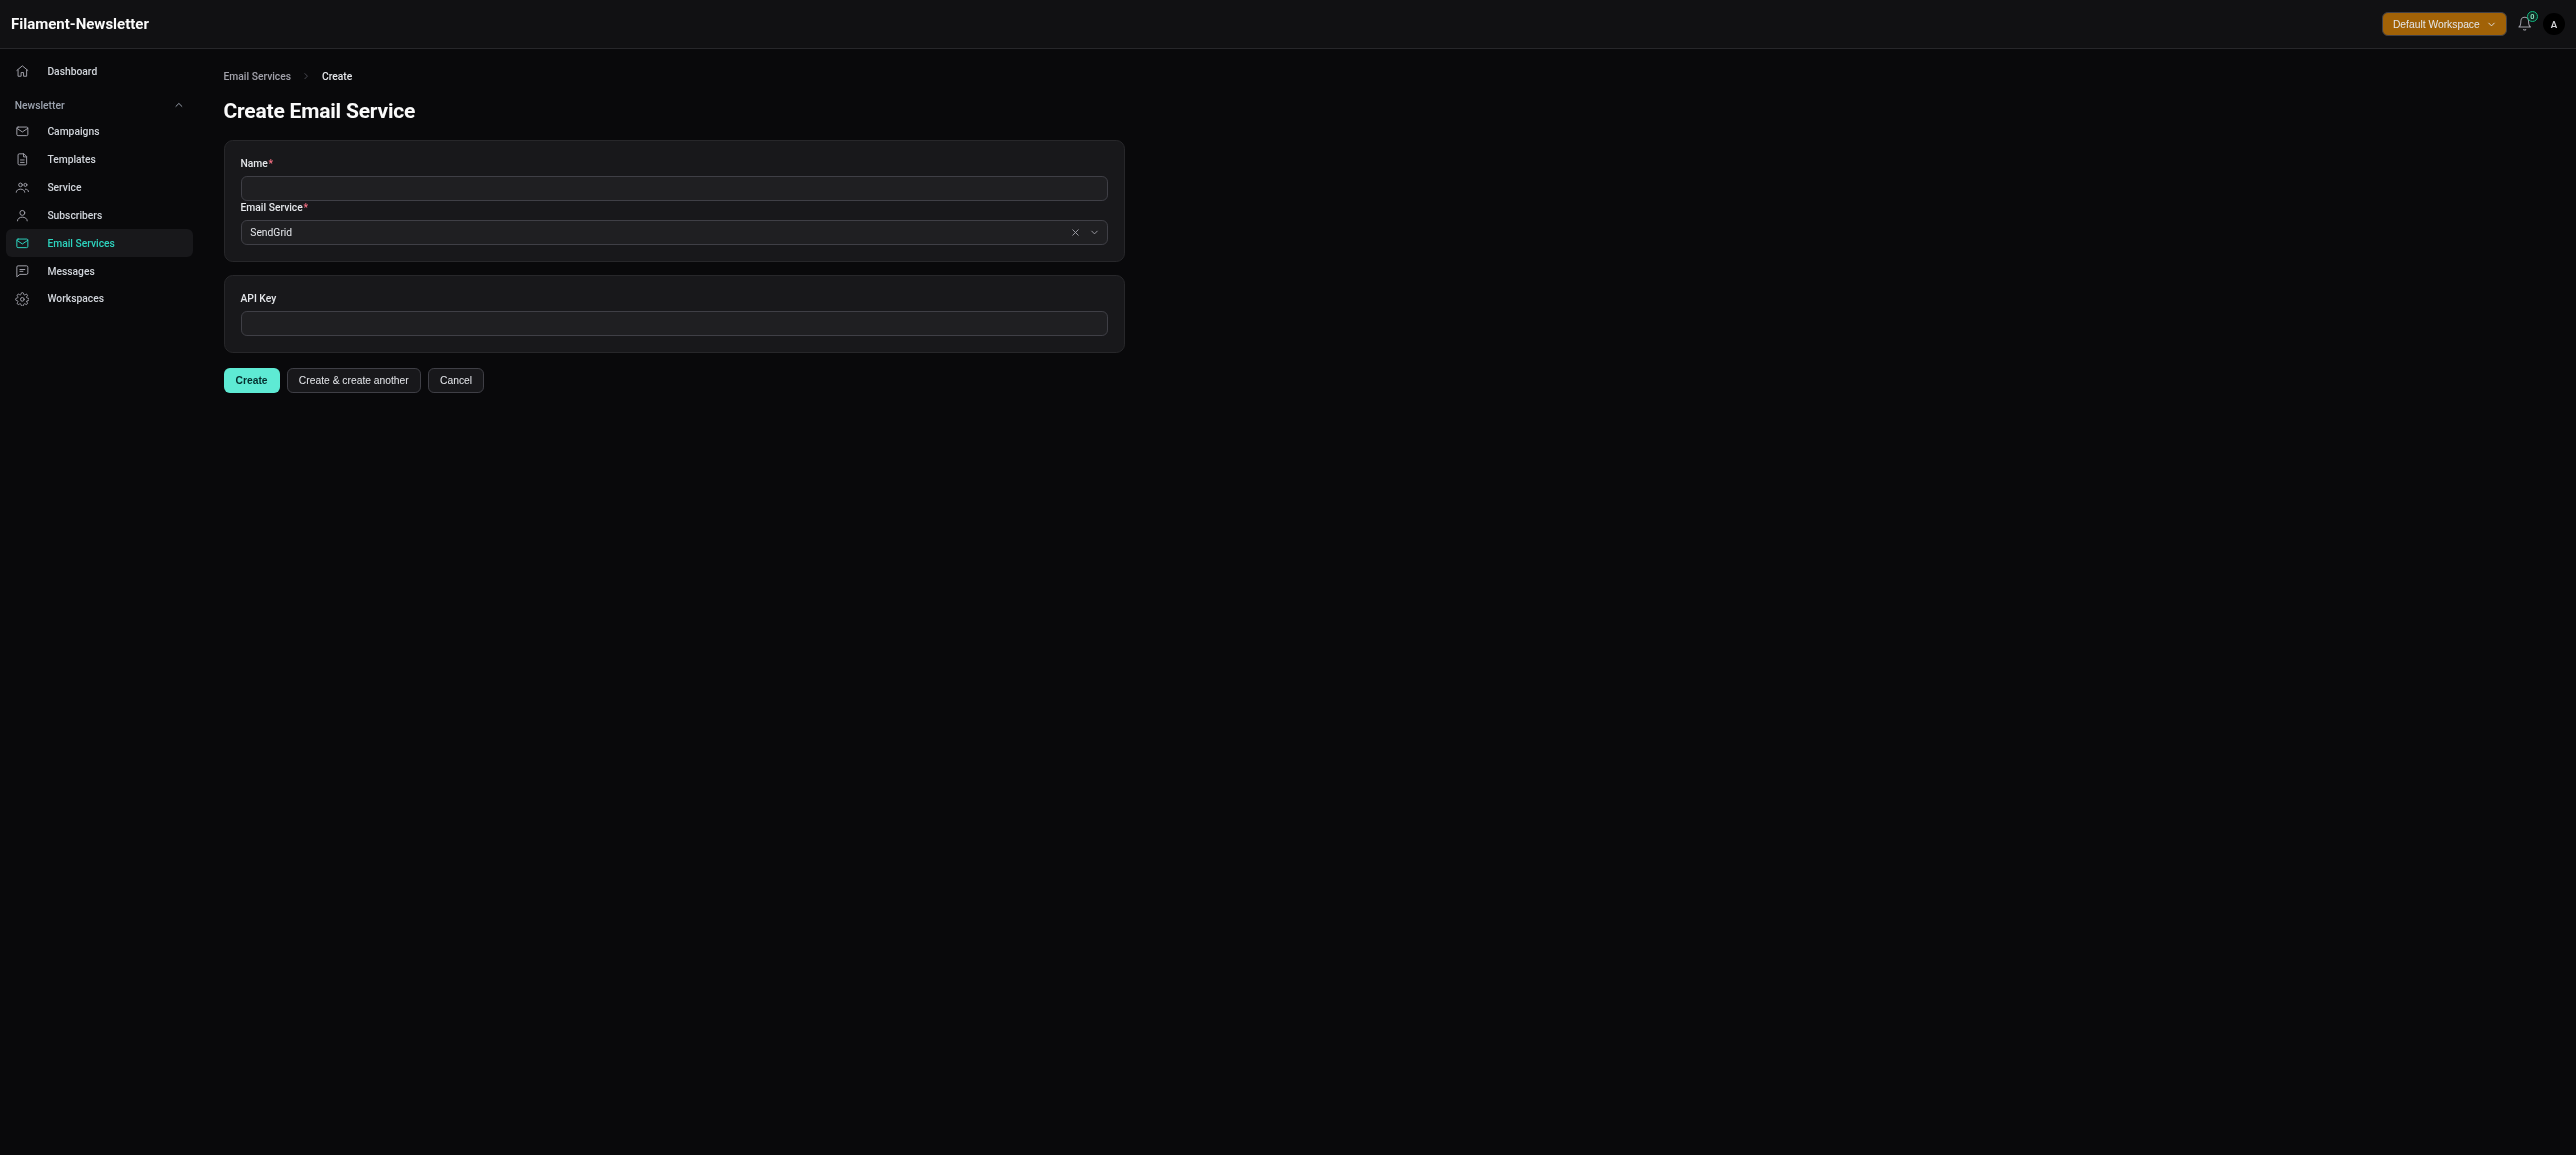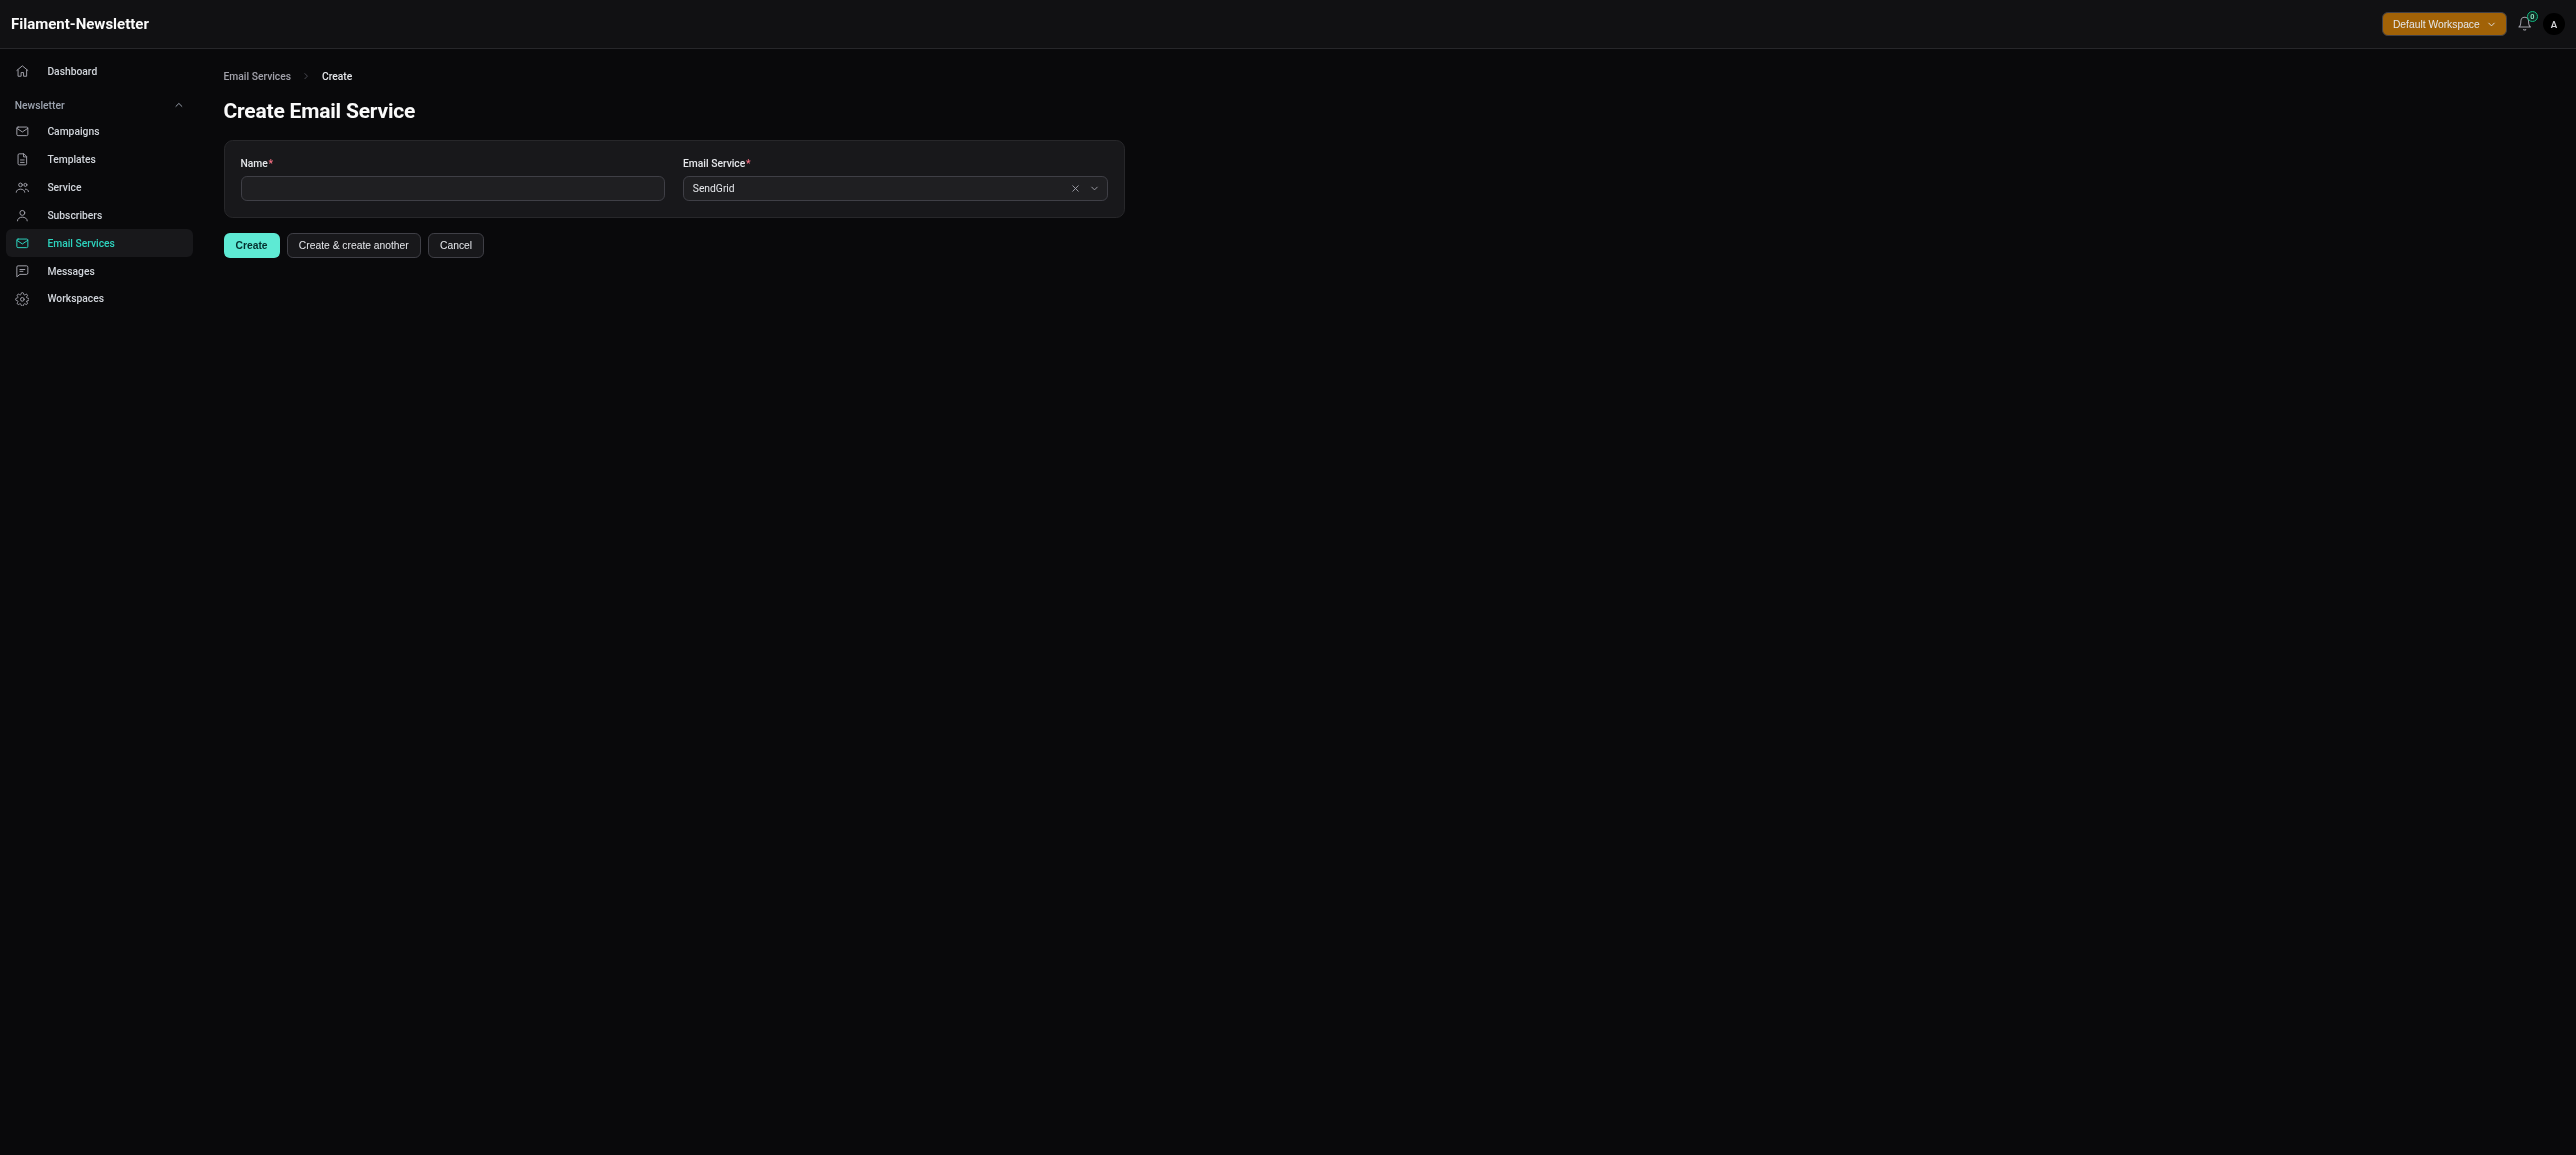--- a/index.html
+++ b/index.html
@@ -82,21 +82,21 @@
   .breadcrumbs .current { color: #e5e7eb; font-weight: 500; }
   .page-title {
     margin-top: 16px; margin-bottom: 17.6px;
     font-size: 21px; font-weight: 700; color: #fafafa; letter-spacing:-0.2px;
   }
 
   .card {
     background: #18181b; border: 0.7px solid #27272a; border-radius: 8.8px;
     padding: 16px; margin-bottom: 13.2px;
   }
-  .grid2 { display: grid; grid-template-columns: 1fr 1fr; gap: 18px; }
+  .grid2 { display: grid; grid-template-columns: 1fr; gap: 0; }
 
   .field label { display: block; font-size: 10.3px; font-weight: 500; color: #e5e7eb; margin-bottom: 5.9px; }
   .req { color: #fb7185; margin-left: 0.7px; }
 
   .input, .select {
     width: 100%; height: 25px;
     padding: 0 8.8px;
     background: #1f1f22; border: 0.7px solid #3f3f46; border-radius: 5.9px;
     color: #e5e7eb; font-size: 10.3px; outline: none;
   }
@@ -285,20 +285,29 @@
                       <polyline points="6 9 12 15 18 9"></polyline>
                     </svg>
                 </span>
               </span>
             </div>
           </div>
         </div>
       </div>
     </div>
 
+    <div class="card">
+      <div class="grid2">
+        <div class="field">
+          <label>API Key</label>
+          <input class="input" type="text" value="" style="">
+        </div>
+        <div></div>
+      </div>
+    </div>
 
     <div class="actions">
       <button class="btn btn-primary">Create</button>
       <button class="btn btn-outline">Create &amp; create another</button>
       <button class="btn btn-outline">Cancel</button>
     </div>
   </main>
 </div>
 
 

